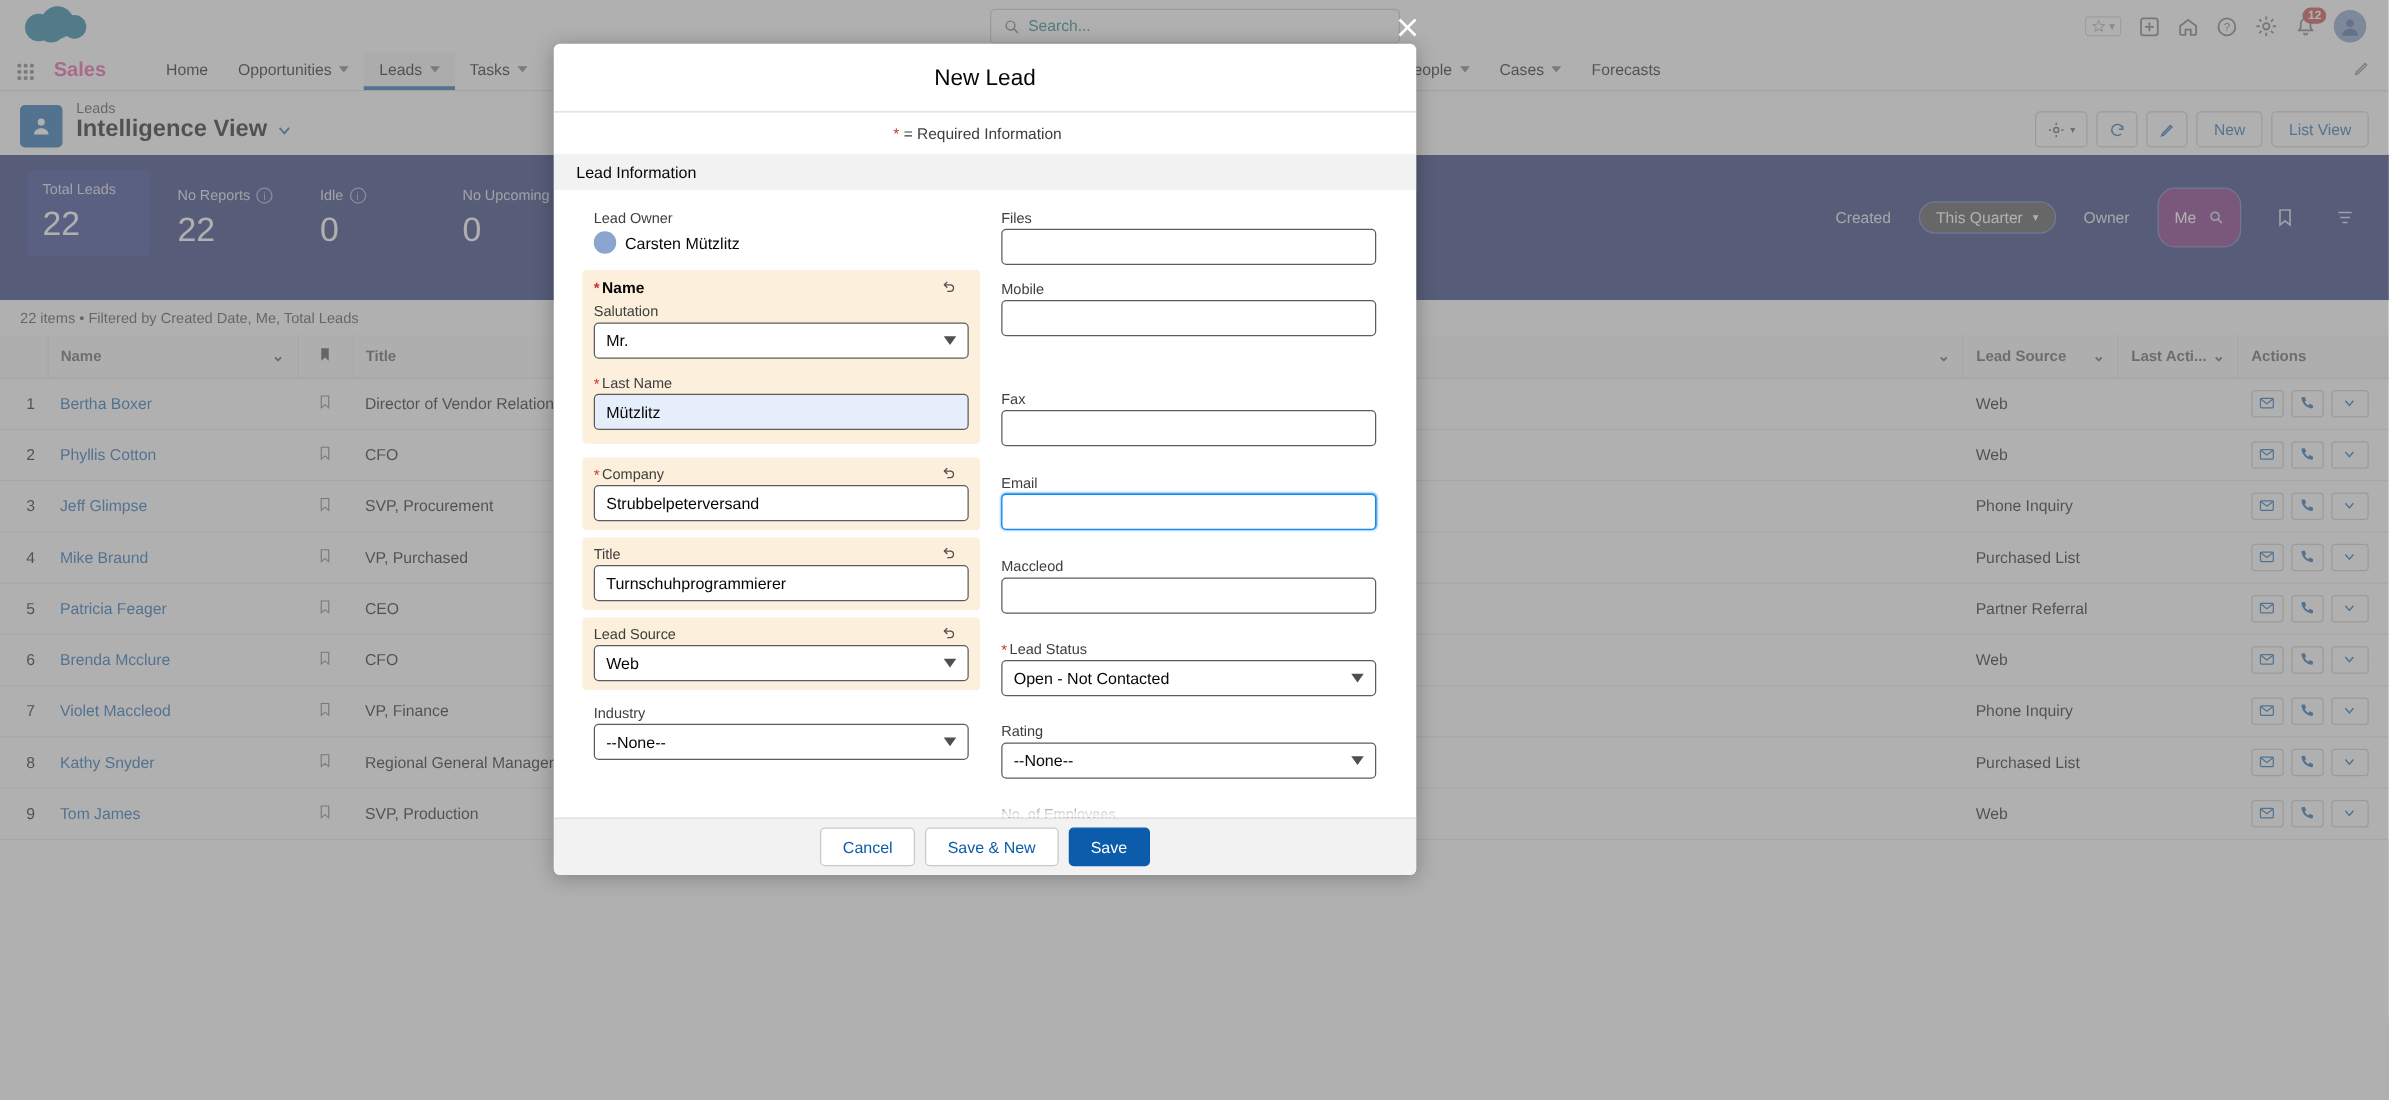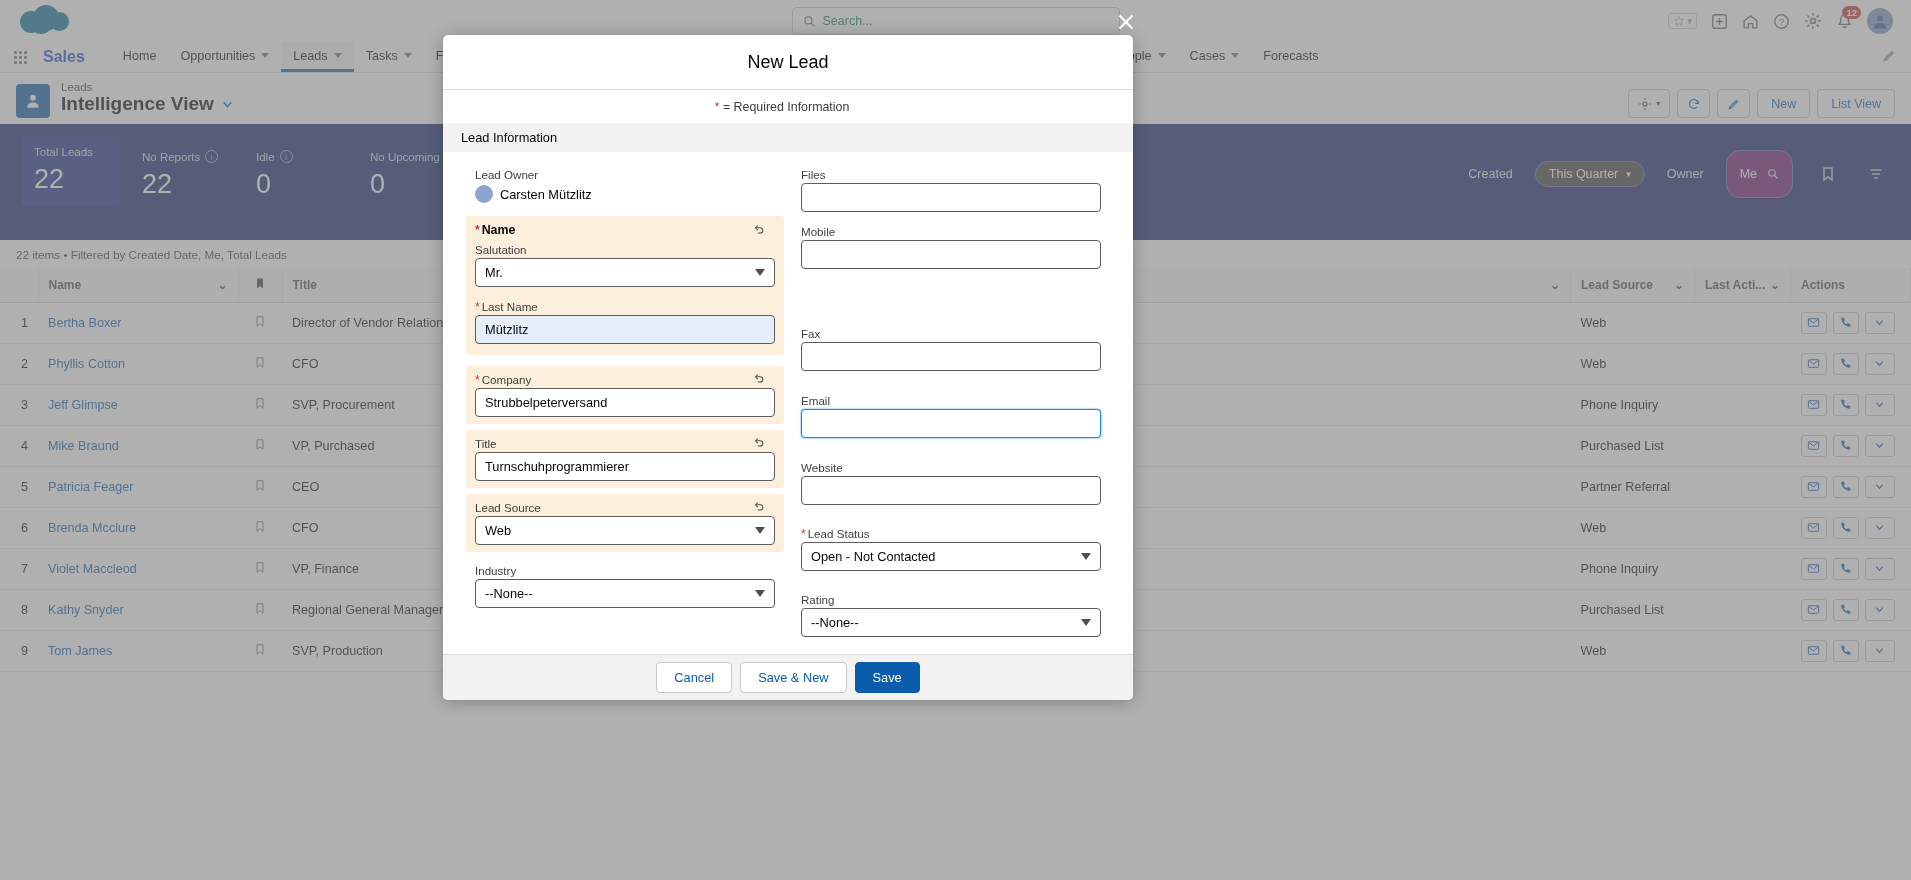--- a/index.html
+++ b/index.html
@@ -50,21 +50,21 @@
     background:#7a95c9; display:flex;align-items:center;justify-content:center;
   }
 
   
   .nav-bar {
     height: 31px; background: #fff; border-bottom: 1px solid #d8dde6;
     display: flex; align-items: stretch; padding: 0 14px; position: relative;
   }
   .waffle { display:grid; grid-template-columns:repeat(3,3px); gap:2px; align-self:center; margin-right:16px;}
   .waffle span { width:3px;height:3px;background:#747474;border-radius:1px; }
-  .app-name { align-self:center; font-size:16px; font-weight:700; color:#1d4ed8; margin-right:26px; }
+  .app-name { align-self:center; font-size:16px; font-weight:700; color:#ec4899; margin-right:36px; }
   .nav-item {
     display:flex; align-items:center; gap:6px; padding:0 12px;
     font-size:12.6px; color:#080707; cursor:pointer; position:relative;
     border-bottom: 3px solid transparent;
   }
   .nav-item.active { border-bottom-color:#0b5cab; background:#f3f3f3; font-weight:400;}
   .chev { width:0;height:0;border-left:4px solid transparent;border-right:4px solid transparent;border-top:5px solid #747474; }
   .nav-pencil { margin-left:auto; align-self:center; color:#747474; }
 
   
@@ -936,21 +936,21 @@
 
       <div class="col">
 
         <div class="fld">
           <div class="flabel">Files</div>
           <div class="fctl">
               <span></span>
             </div>
         </div>
 
-        <div class="fld" style="margin-bottom:58px">
+        <div class="fld" style="margin-bottom:44px">
           <div class="flabel">Mobile</div>
           <div class="fctl">
               <span></span>
             </div>
         </div>
 
         <div class="fld" style="margin-bottom:23px">
           <div class="flabel">Fax</div>
           <div class="fctl">
               <span></span>
@@ -958,21 +958,21 @@
         </div>
 
         <div class="fld" style="margin-bottom:23px">
           <div class="flabel">Email</div>
           <div class="fctl focus">
               <span></span>
             </div>
         </div>
 
         <div class="fld" style="margin-bottom:22px">
-          <div class="flabel">Website</div>
+          <div class="flabel">Maccleod</div>
           <div class="fctl">
               <span></span>
             </div>
         </div>
 
         <div class="fld" style="margin-bottom:22px">
           <div class="flabel">
             <span class="star">*</span>
             <span>Lead Status</span>
           </div>

